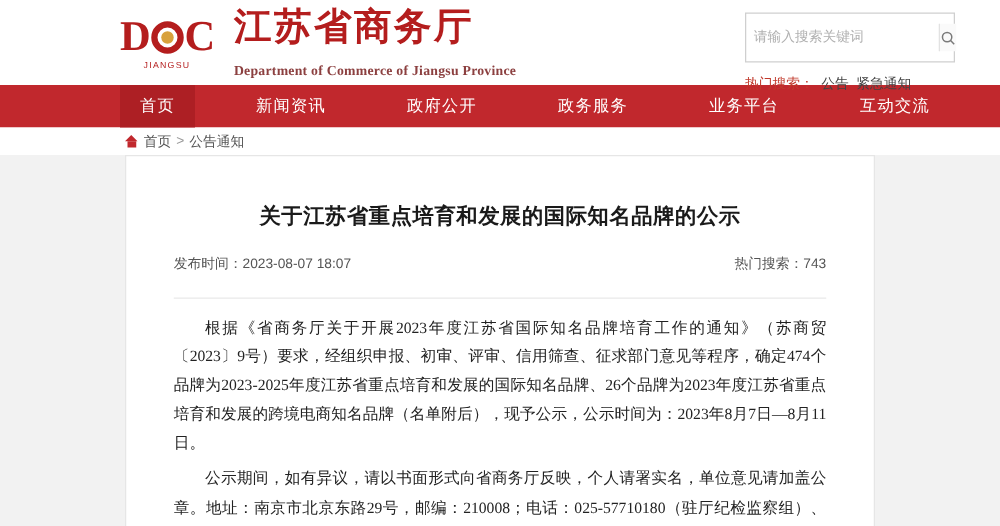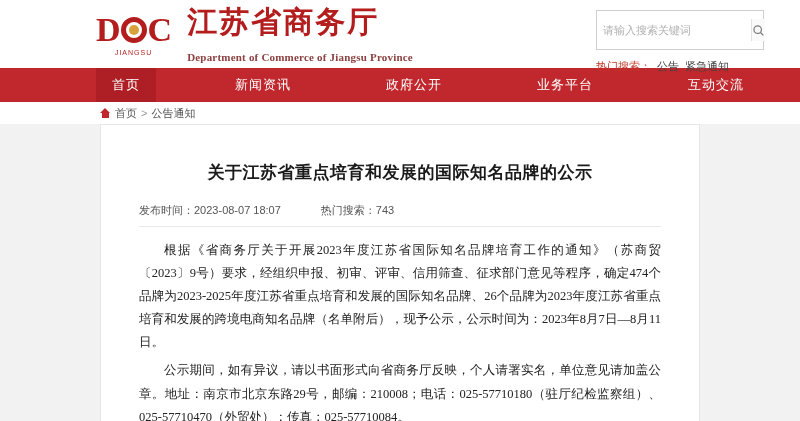--- a/index.html
+++ b/index.html
@@ -222,25 +222,25 @@
     font-size: 17px;
     font-weight: bold;
     color: #1a1a1a;
     letter-spacing: 0.5px;
     margin-top: 12px;
     margin-bottom: 18px;
     line-height: 1.4;
   }
   .meta-row {
     display: flex;
-    justify-content: flex-start;
-    gap: 40px;
+    justify-content: space-between;
+    gap: 50px;
     font-size: 11px;
     color: #555;
-    padding-bottom: 8px;
+    padding-bottom: 20px;
     border-bottom: 1px solid #e9e9e9;
   }
   .article-body {
     margin-top: 12px;
     font-family: "Liberation Serif", serif;
     font-size: 12.5px;
     color: #222;
     line-height: 1.85;
     text-align: justify;
   }
@@ -283,20 +283,21 @@
         <a class="hot-link" href="#">紧急通知</a>
       </div>
     </div>
   </div>
 
   <div class="nav">
     <div class="nav-inner">
       <div class="nav-item active">首页</div>
       <div class="nav-item">新闻资讯</div>
       <div class="nav-item">政府公开</div>
+      <div class="nav-item">政务服务</div>
       <div class="nav-item">业务平台</div>
       <div class="nav-item">互动交流</div>
     </div>
   </div>
 
   <div class="breadcrumb">
     <span class="home-icon"></span>
     <a class="crumb-link" href="#">首页</a>
     <span class="crumb-sep">&gt;</span>
     <a class="crumb-link" href="#">公告通知</a>

